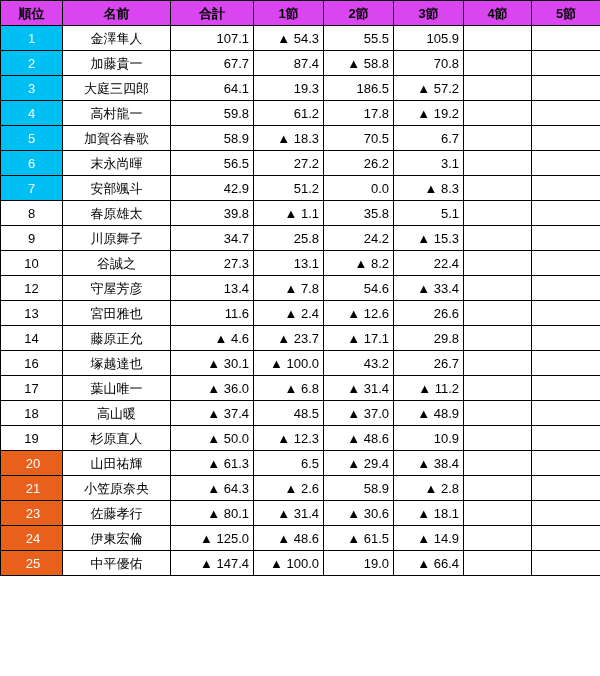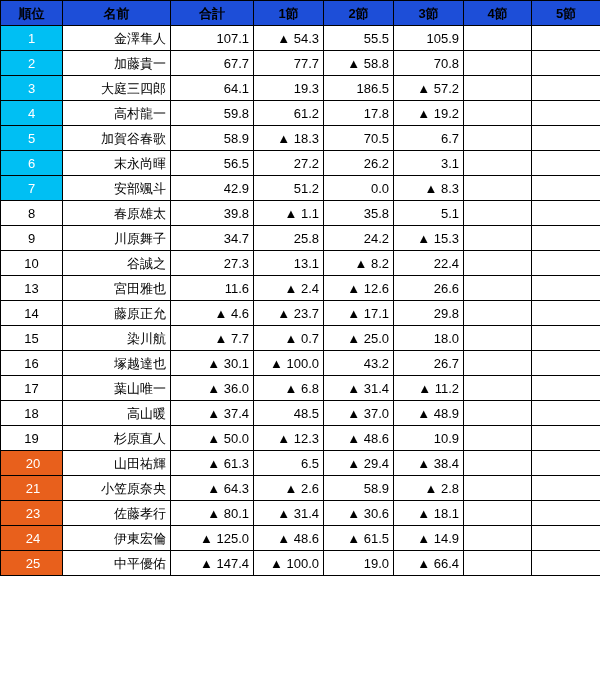--- a/index.html
+++ b/index.html
@@ -36,28 +36,28 @@
     font-size: 13px;
     padding: 0 4px;
     line-height: 23px;
     white-space: nowrap;
     overflow: hidden;
   }
   table.ranking thead th {
     text-align: center;
     font-weight: bold;
     font-size: 13px;
-    background: #1d4ed8;
+    background: #d946ef;
   }
   td.rank {
     text-align: center;
     font-size: 12px;
   }
   td.name {
-    text-align: right;
+    text-align: center;
     font-size: 13.5px;
     padding-left: 6px;
     font-family: Liberation Serif, serif;
   }
   td.num {
     text-align: right;
     font-size: 13px;
     padding-right: 5px;
   }
   tr.hl-cyan td.rank  { background: #00bff3; color: #ffffff; }
@@ -97,21 +97,21 @@
         <td class="num">▲ 54.3</td>
         <td class="num">55.5</td>
         <td class="num">105.9</td>
         <td class="num"></td>
         <td class="num"></td>
       </tr>
       <tr class="hl-cyan">
         <td class="rank">2</td>
         <td class="name">加藤貴一</td>
         <td class="num">67.7</td>
-        <td class="num">77.7</td>
+        <td class="num">87.4</td>
         <td class="num">▲ 58.8</td>
         <td class="num">70.8</td>
         <td class="num"></td>
         <td class="num"></td>
       </tr>
       <tr class="hl-cyan">
         <td class="rank">3</td>
         <td class="name">大庭三四郎</td>
         <td class="num">64.1</td>
         <td class="num">19.3</td>
@@ -184,50 +184,50 @@
         <td class="rank">10</td>
         <td class="name">谷誠之</td>
         <td class="num">27.3</td>
         <td class="num">13.1</td>
         <td class="num">▲ 8.2</td>
         <td class="num">22.4</td>
         <td class="num"></td>
         <td class="num"></td>
       </tr>
       <tr>
+        <td class="rank">12</td>
+        <td class="name">守屋芳彦</td>
+        <td class="num">13.4</td>
+        <td class="num">▲ 7.8</td>
+        <td class="num">54.6</td>
+        <td class="num">▲ 33.4</td>
+        <td class="num"></td>
+        <td class="num"></td>
+      </tr>
+      <tr>
         <td class="rank">13</td>
         <td class="name">宮田雅也</td>
         <td class="num">11.6</td>
         <td class="num">▲ 2.4</td>
         <td class="num">▲ 12.6</td>
         <td class="num">26.6</td>
         <td class="num"></td>
         <td class="num"></td>
       </tr>
       <tr>
         <td class="rank">14</td>
         <td class="name">藤原正允</td>
         <td class="num">▲ 4.6</td>
         <td class="num">▲ 23.7</td>
         <td class="num">▲ 17.1</td>
         <td class="num">29.8</td>
         <td class="num"></td>
         <td class="num"></td>
       </tr>
       <tr>
-        <td class="rank">15</td>
-        <td class="name">染川航</td>
-        <td class="num">▲ 7.7</td>
-        <td class="num">▲ 0.7</td>
-        <td class="num">▲ 25.0</td>
-        <td class="num">18.0</td>
-        <td class="num"></td>
-        <td class="num"></td>
-      </tr>
-      <tr>
         <td class="rank">16</td>
         <td class="name">塚越達也</td>
         <td class="num">▲ 30.1</td>
         <td class="num">▲ 100.0</td>
         <td class="num">43.2</td>
         <td class="num">26.7</td>
         <td class="num"></td>
         <td class="num"></td>
       </tr>
       <tr>

